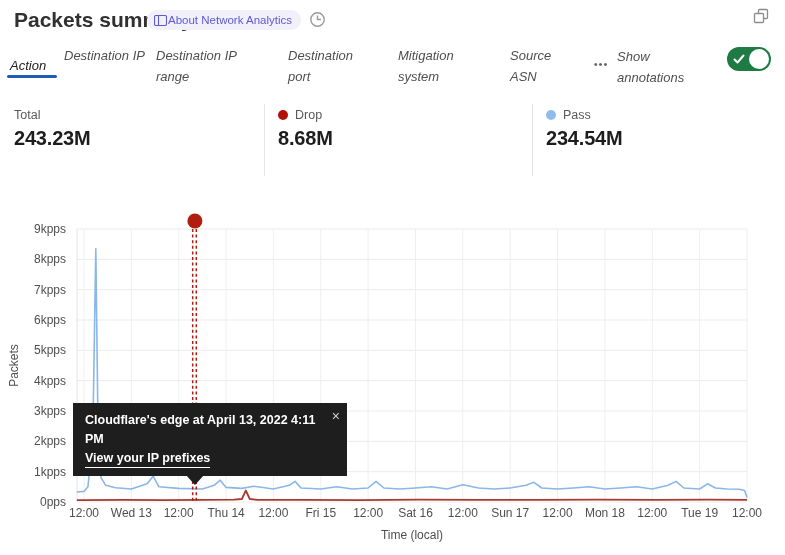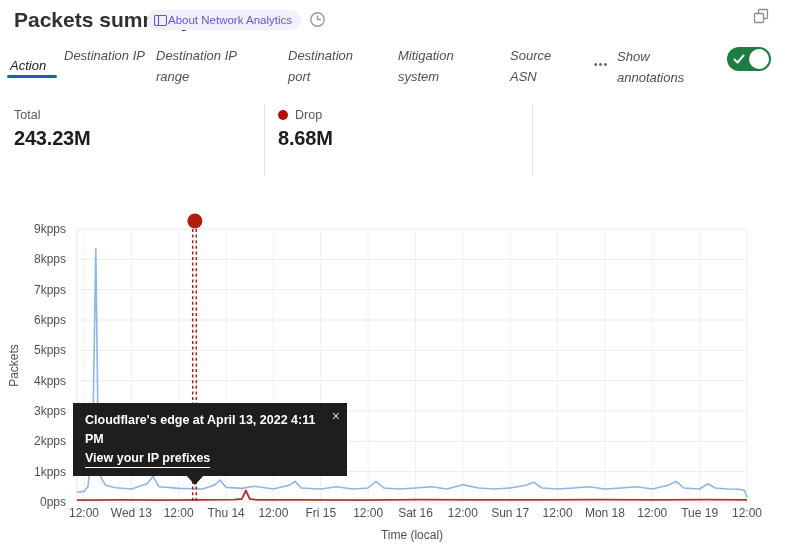--- a/index.html
+++ b/index.html
@@ -120,20 +120,27 @@
   </div>
   <div class="vdiv" style="left:264px;"></div>
   <div class="stat" style="left:278px;">
     <div class="lbl">
       <span class="dot" style="background:#b11109;"></span>
       <span>Drop</span>
     </div>
     <div class="val">8.68M</div>
   </div>
   <div class="vdiv" style="left:532px;"></div>
+  <div class="stat" style="left:546px;">
+    <div class="lbl">
+      <span class="dot" style="background:#8fbced;"></span>
+      <span>Pass</span>
+    </div>
+    <div class="val">234.54M</div>
+  </div>
 </div>
 
 <svg id="chart-svg" viewBox="0 0 785 555">
     <line x1="77" x2="747" y1="502" y2="502" stroke="#ebebeb" stroke-width="1"></line>
     <line x1="77" x2="747" y1="471.6666666666667" y2="471.6666666666667" stroke="#ebebeb" stroke-width="1"></line>
     <line x1="77" x2="747" y1="441.3333333333333" y2="441.3333333333333" stroke="#ebebeb" stroke-width="1"></line>
     <line x1="77" x2="747" y1="411" y2="411" stroke="#ebebeb" stroke-width="1"></line>
     <line x1="77" x2="747" y1="380.6666666666667" y2="380.6666666666667" stroke="#ebebeb" stroke-width="1"></line>
     <line x1="77" x2="747" y1="350.3333333333333" y2="350.3333333333333" stroke="#ebebeb" stroke-width="1"></line>
     <line x1="77" x2="747" y1="320" y2="320" stroke="#ebebeb" stroke-width="1"></line>

